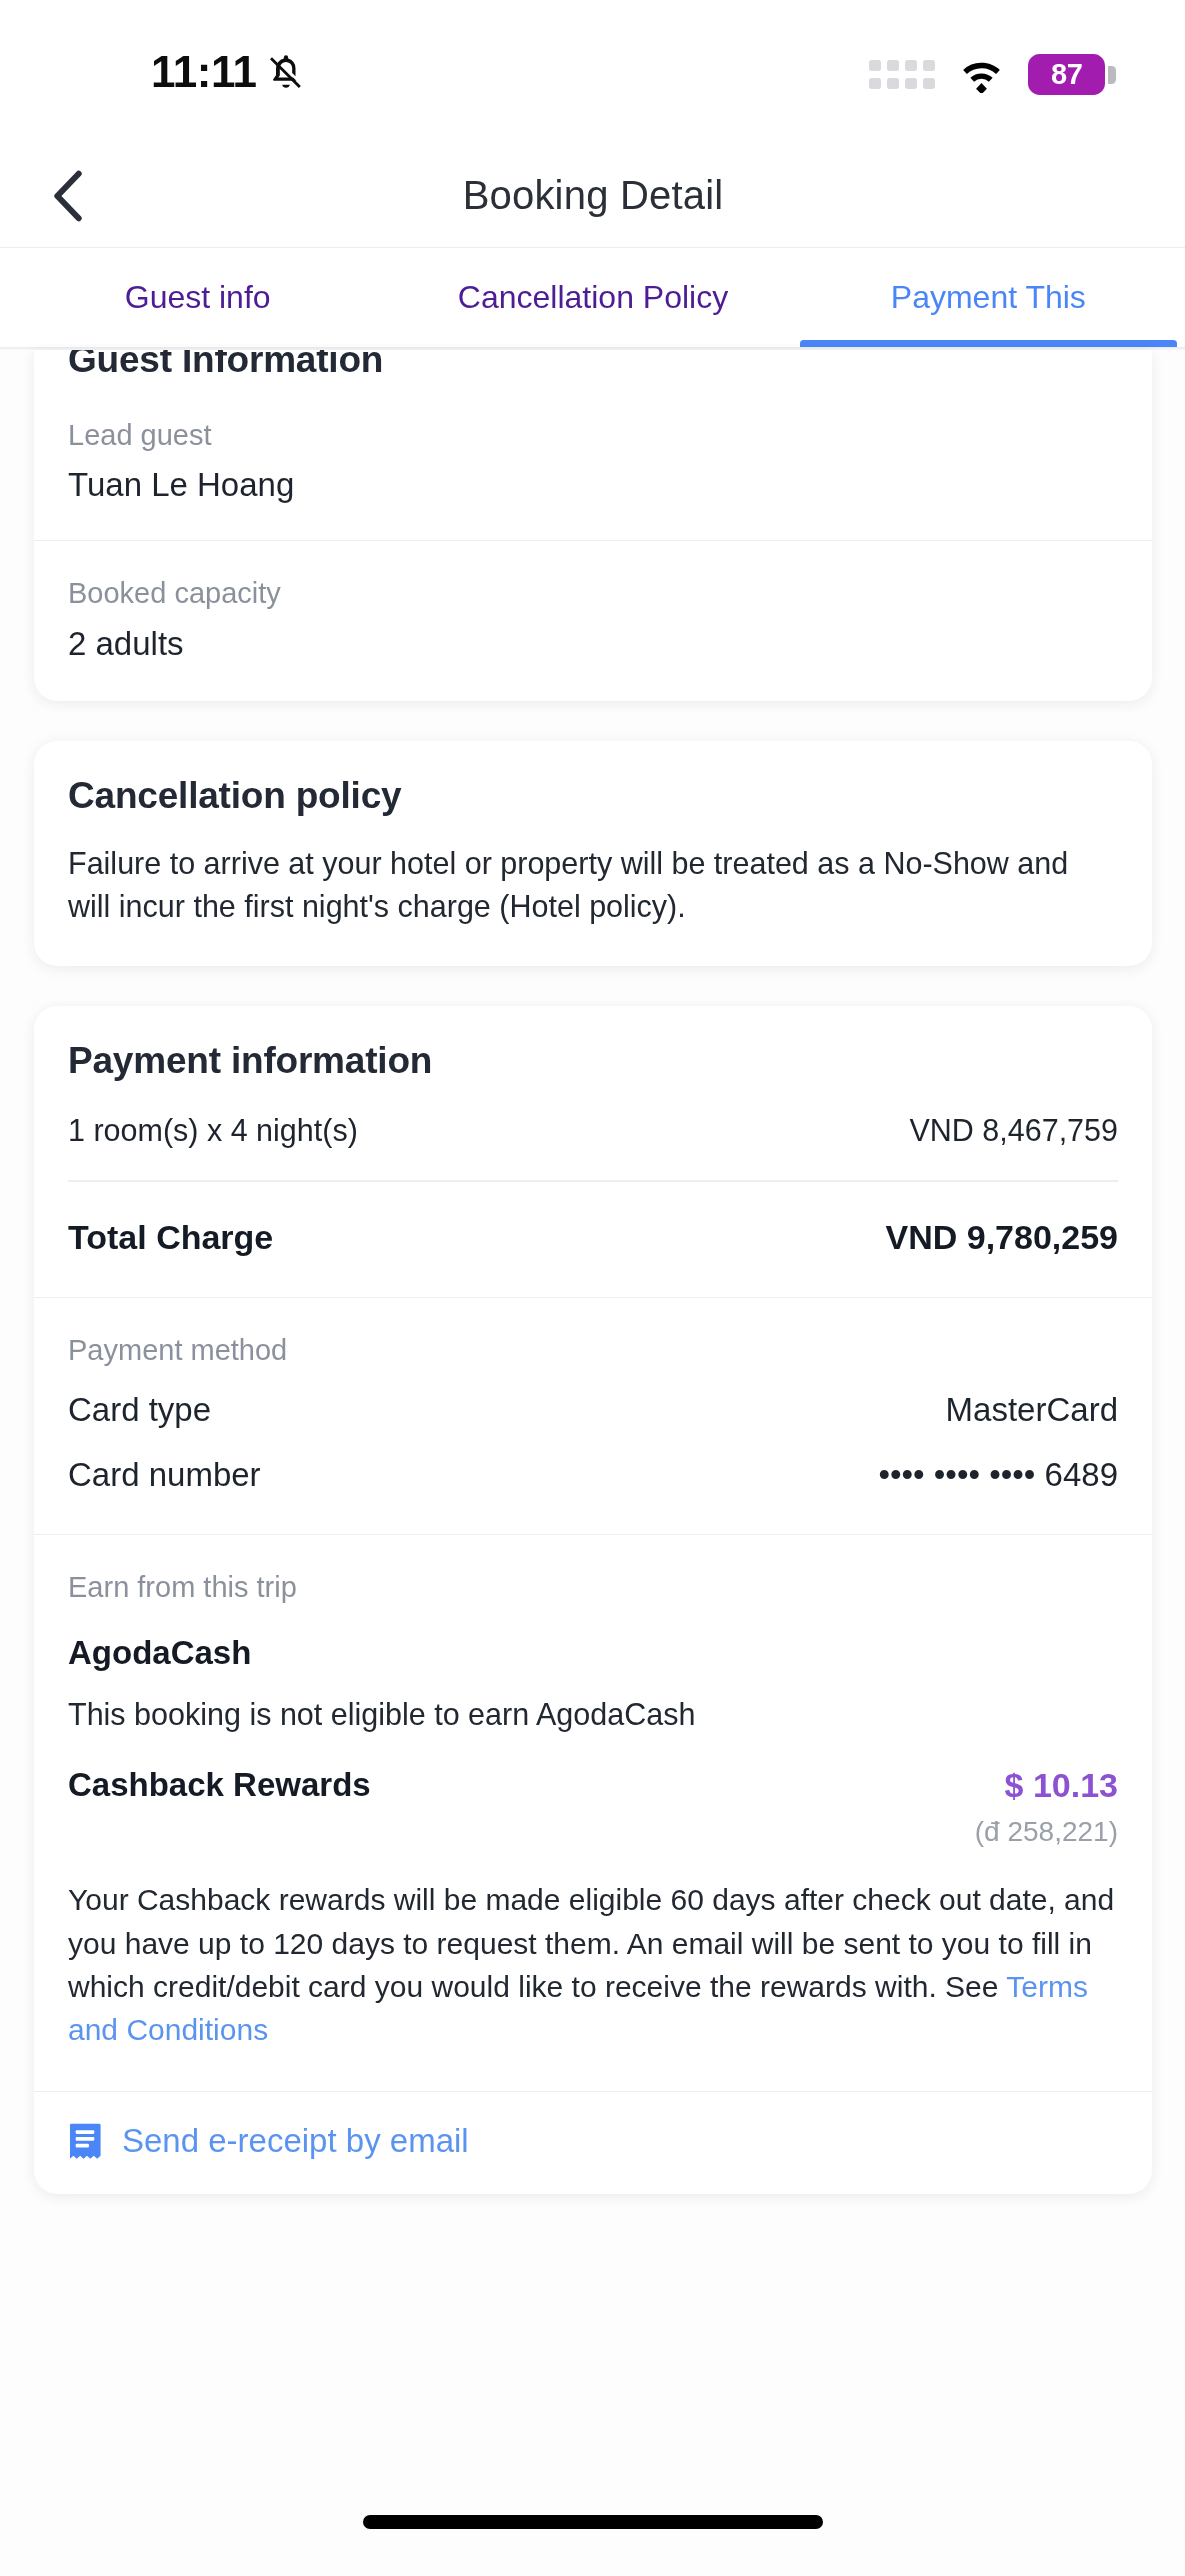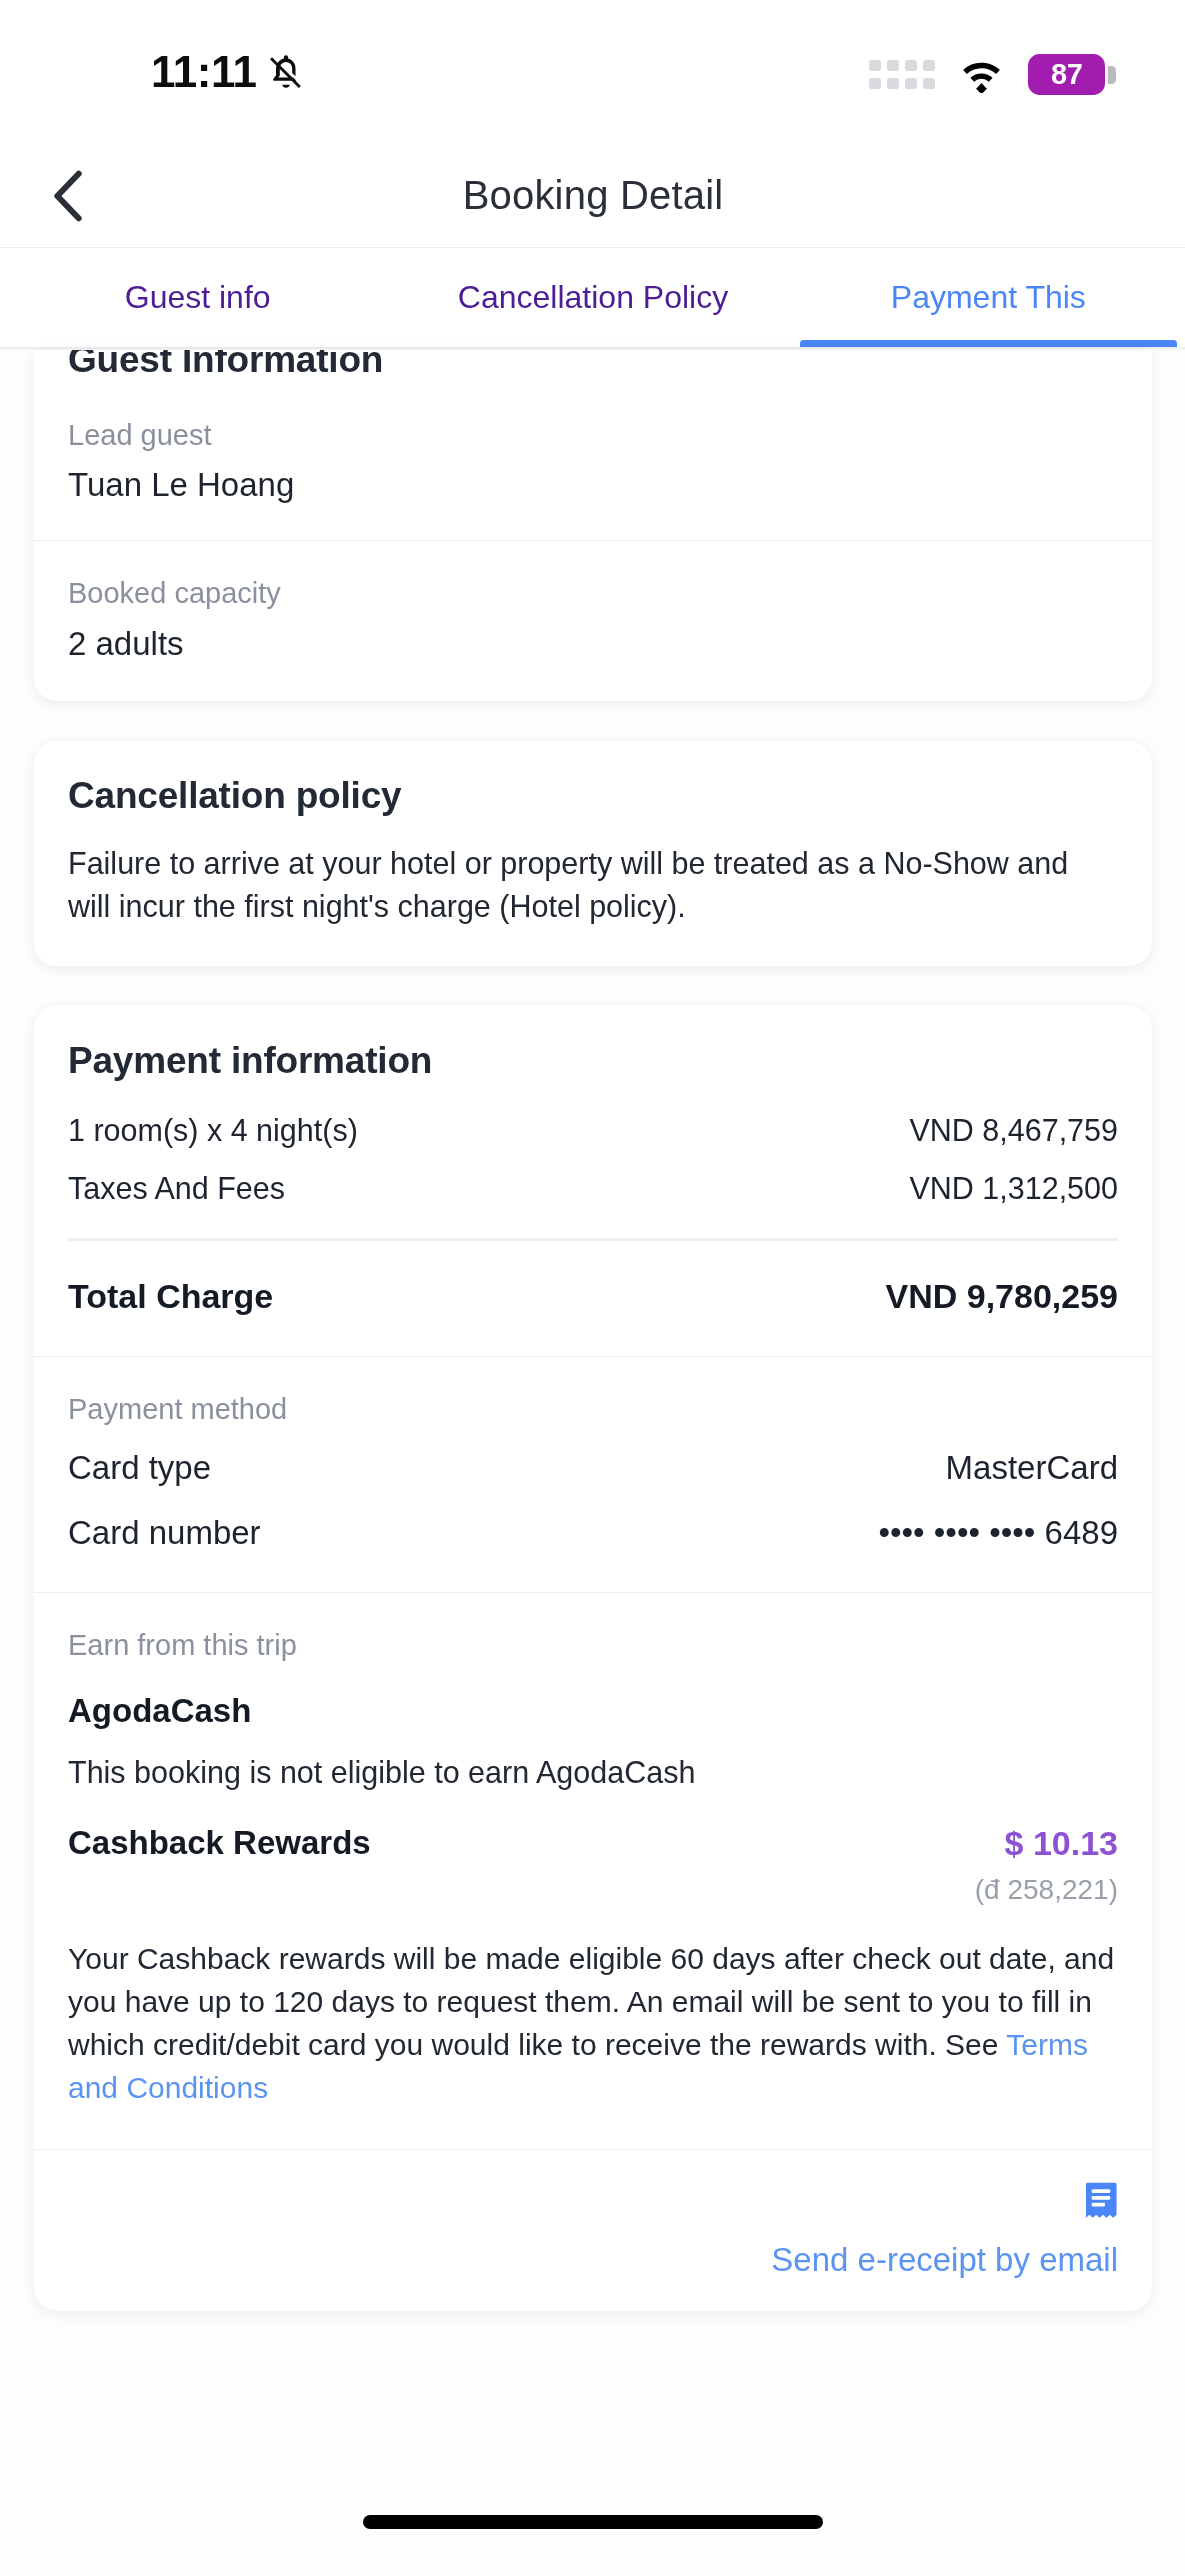--- a/index.html
+++ b/index.html
@@ -99,21 +99,21 @@
 
   .cash-row { display:flex; justify-content:space-between; align-items:flex-start; margin-top:34px; }
   .cash-label { font-size:33px; font-weight:700; color:#151b24; }
   .cash-right { text-align:right; }
   .cash-amount { font-size:34px; font-weight:700; color:#8c52d3; }
   .cash-sub { font-size:28px; color:#9aa0aa; margin-top:10.8px;margin-left:8px; }
 
   .fineprint { font-size:30px; color:#222831; line-height:1.44; margin-top:30.5px; }
   .link { color:#5b94f0; }
 
-  .receipt-row { display:flex; align-items:flex-end; gap:20px; padding:30.5px 34px 32px 34px;flex-direction:column; }
+  .receipt-row { display:flex; align-items:flex-start; gap:20px; padding:30.5px 34px 32px 34px; }
   .receipt-text { font-size:33px; color:#5b94f0; }
 
   
   .home-bar {
     position:absolute; left:50%; transform:translateX(-50%);
     bottom:47px; width:460px; height:14.4px; background:#000; border-radius:7.2px;
   }
 </style>
 </head>
 <body>
@@ -200,24 +200,20 @@
 
     <div class="card">
 
       <div class="pad" style="padding-bottom:40px;">
         <div class="card-title">Payment information</div>
 
         <div class="prow first">
           <span>1 room(s) x 4 night(s)</span>
           <span>VND 8,467,759</span>
         </div>
-        <div class="prow">
-          <span>Taxes And Fees</span>
-          <span>VND 1,312,500</span>
-        </div>
 
         <div class="divider-inset"></div>
 
         <div class="total-row">
           <span>Total Charge</span>
           <span>VND 9,780,259</span>
         </div>
       </div>
 
       <div class="section-sep"></div>

